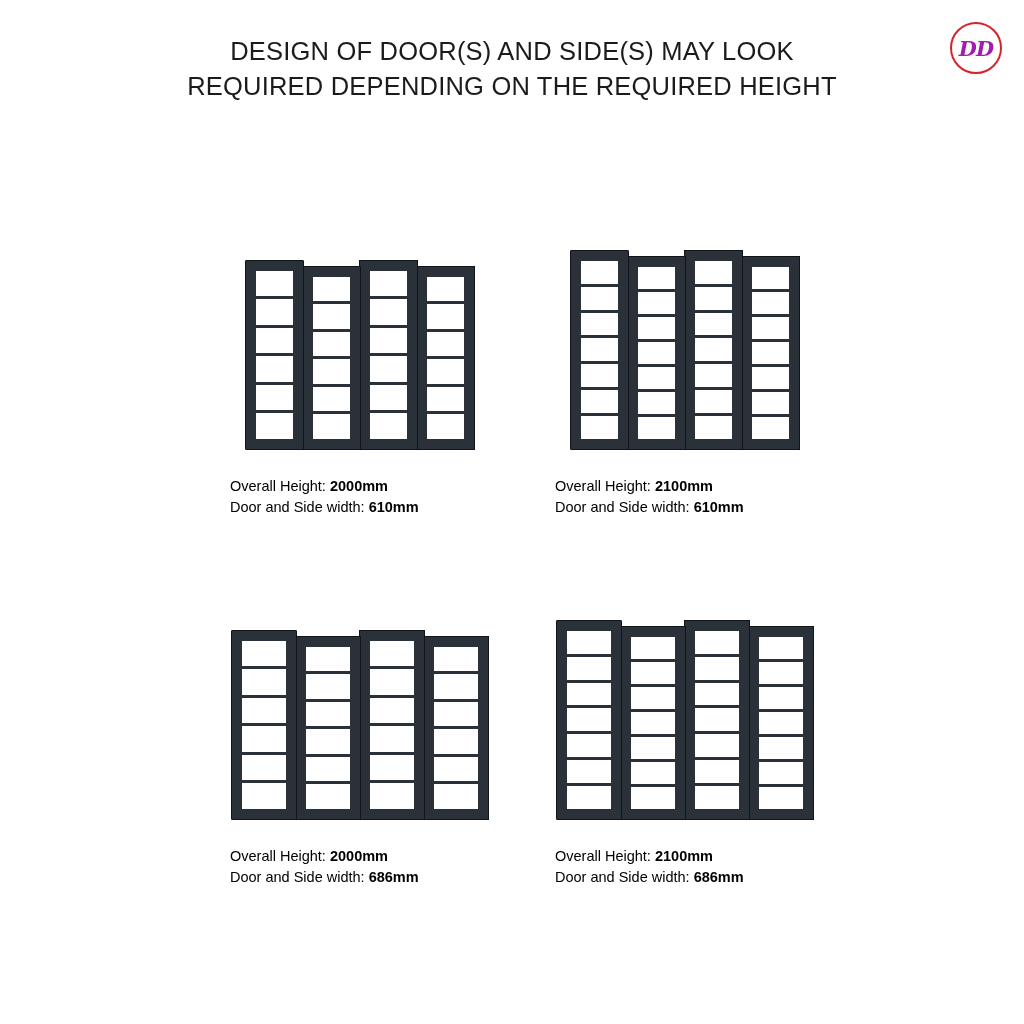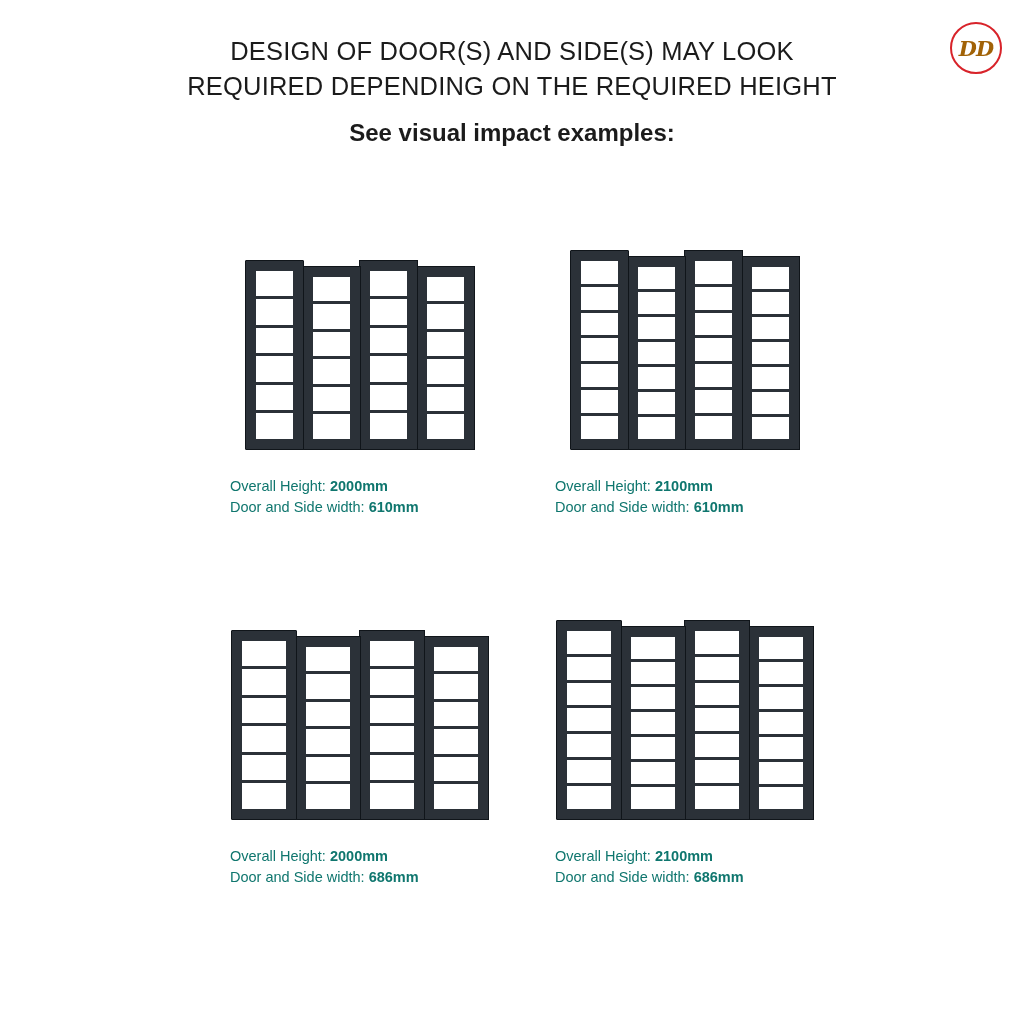--- a/index.html
+++ b/index.html
@@ -29,21 +29,21 @@
     align-items: center;
     justify-content: center;
     background: #ffffff;
     box-sizing: border-box;
   }
   .logo-text {
     font-family: "DejaVu Serif", serif;
     font-style: italic;
     font-weight: bold;
     font-size: 21px;
-    color: #a16207;
+    color: #a21caf;
     letter-spacing: -1px;
     line-height: 1;
   }
 
   
   .headings {
     position: absolute;
     top: 34px;
     left: 0;
     width: 1024px;
@@ -118,36 +118,35 @@
     box-sizing: border-box;
     margin-bottom: -3.5px;
   }
   .lite:last-child { margin-bottom: 0; }
 
   
   .caption {
     margin-top: 26px;
     font-size: 14.5px;
     line-height: 21px;
-    color: #0f766e;
+    color: #000000;
     padding-left: 40px;
   }
   .caption .val { font-weight: bold; }
 </style>
 </head>
 <body>
 
 <div class="logo">
   <span class="logo-text">DD</span>
 </div>
 
 <div class="headings">
   <div class="title-line">DESIGN OF DOOR(S) AND SIDE(S) MAY LOOK</div>
   <div class="title-line">REQUIRED DEPENDING ON THE REQUIRED HEIGHT</div>
-  <div class="subtitle">See visual impact examples:</div>
 </div>
 
 <div class="examples">
 
   <div class="example ex-0">
     <div class="art">
         <div class="assembly">
           <div class="panel p0" style="width: 59px; height: 190px; background: rgb(43, 49, 56); margin-left: 0px; z-index: 10;">
             <div class="inner">
               <div class="lite" style="border-color: rgb(43, 49, 56);"></div>

